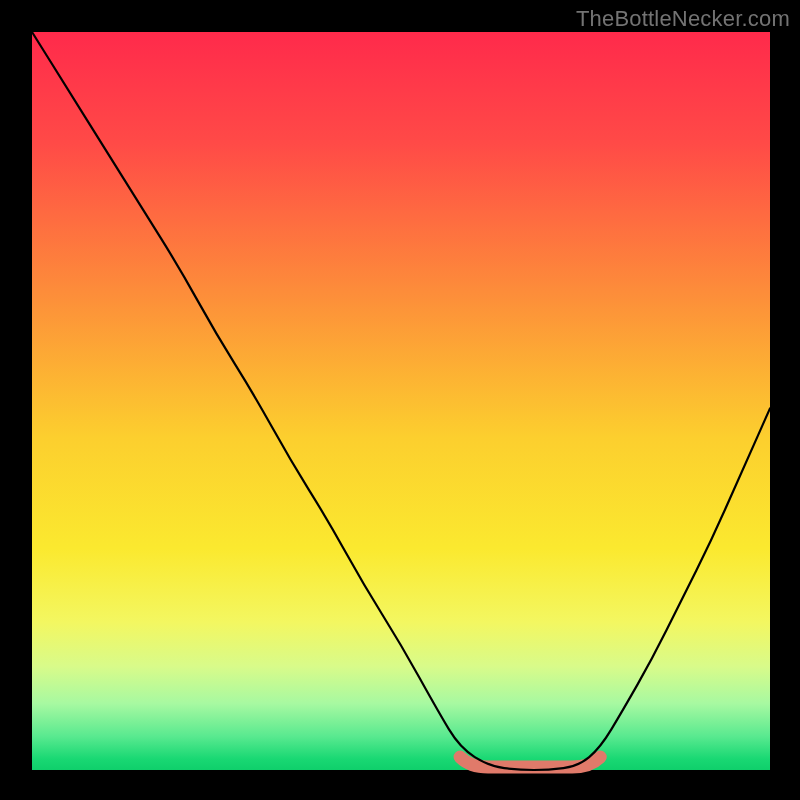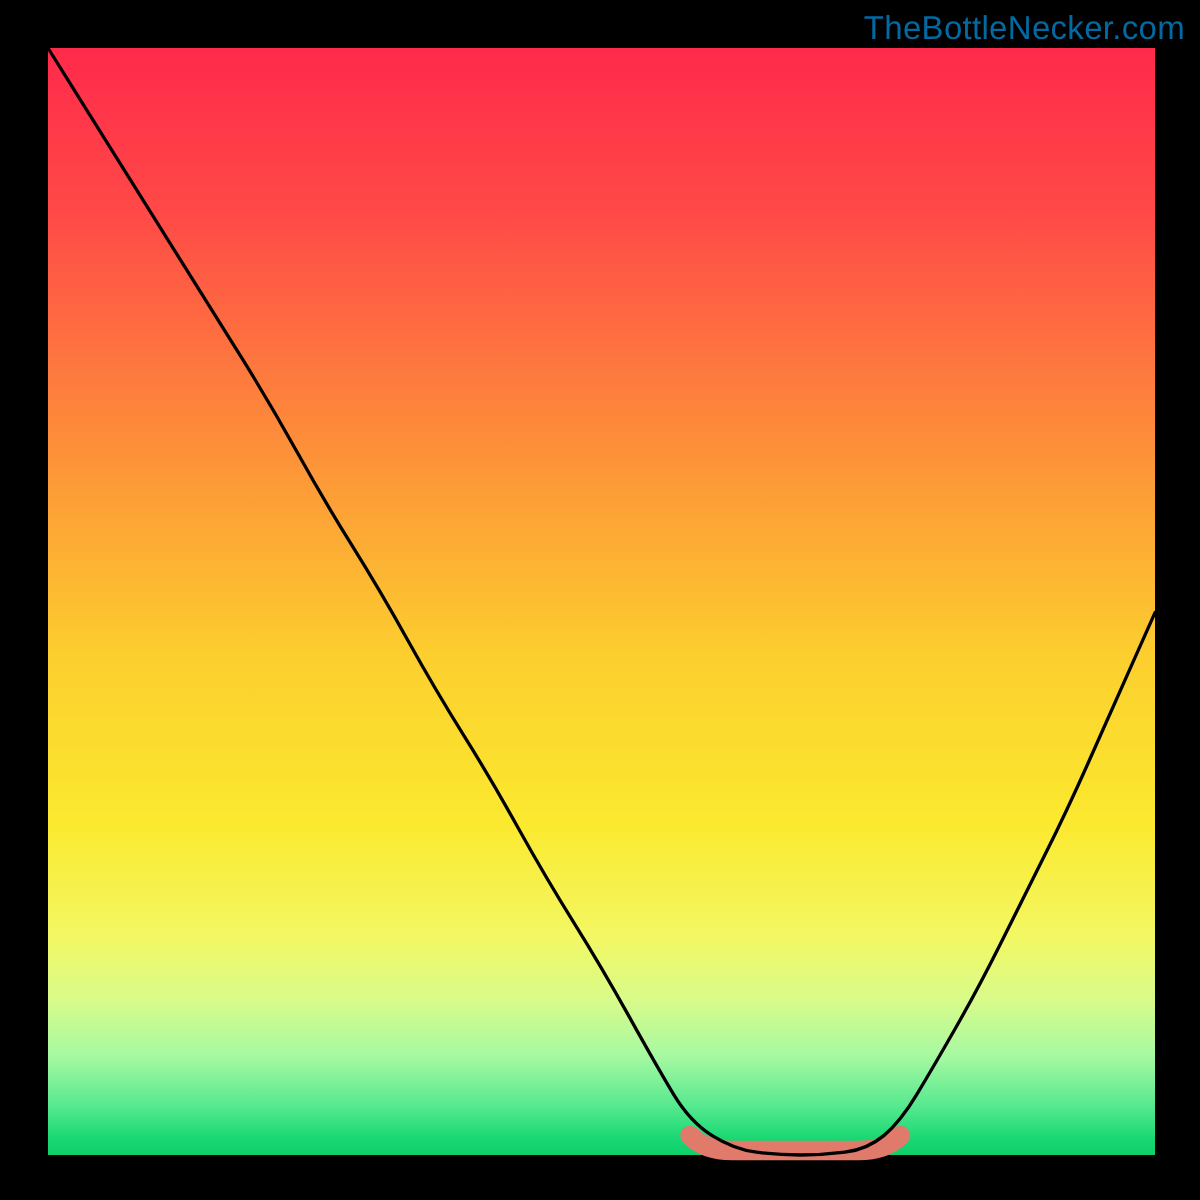--- a/index.html
+++ b/index.html
@@ -14,21 +14,21 @@
     position: relative;
     width: 800px;
     height: 800px;
   }
   .watermark {
     position: absolute;
     top: 6px;
     right: 10px;
     font-family: Arial, Helvetica, sans-serif;
     font-size: 22px;
-    color: #0369a1;
+    color: #737373;
     font-weight: 500;
     letter-spacing: 0.2px;
     z-index: 3;
   }
   svg {
     position: absolute;
     top: 0;
     left: 0;
   }
 </style>

